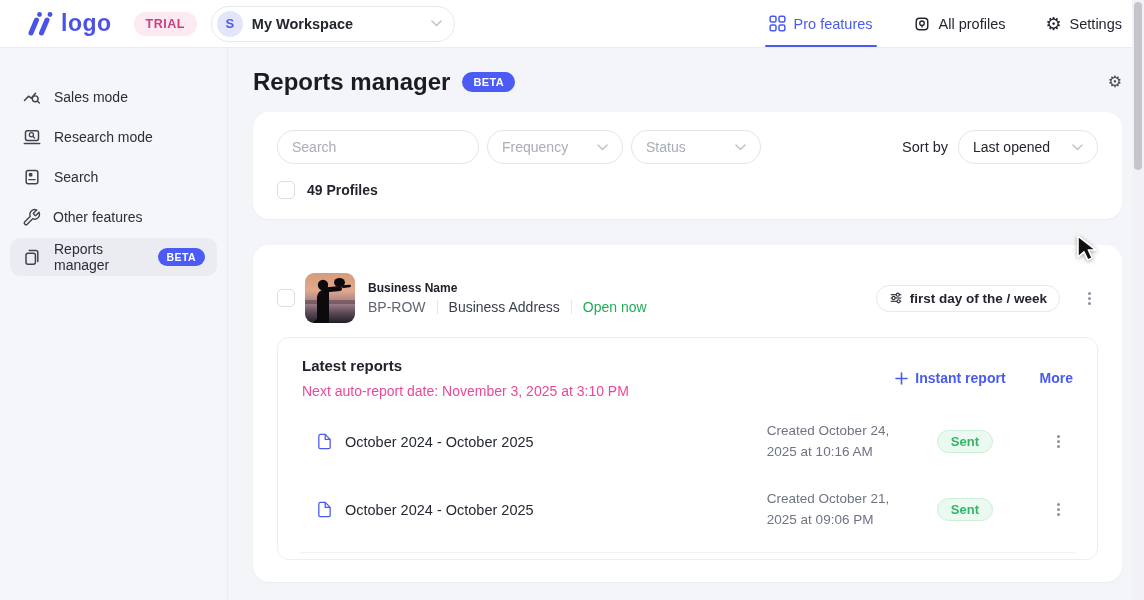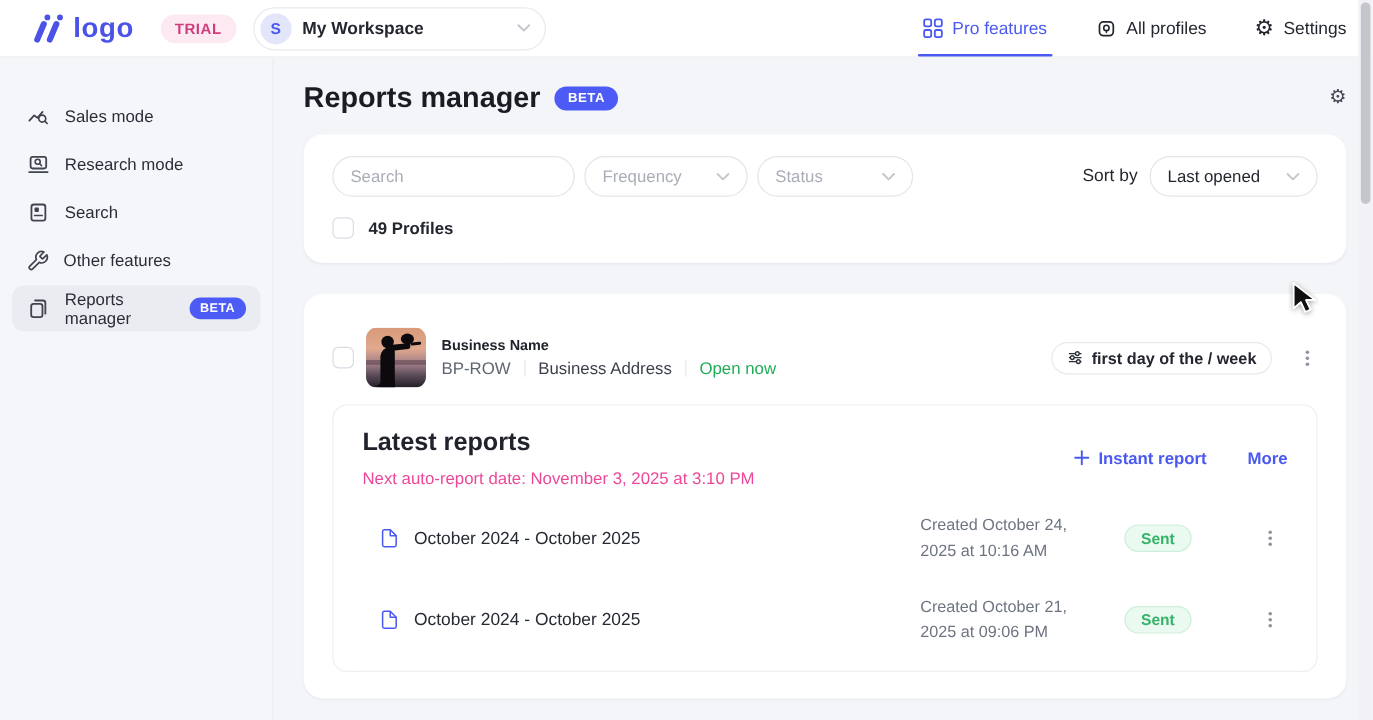--- a/index.html
+++ b/index.html
@@ -71,21 +71,21 @@
   .meta-sep { width:1px; height:14px; background:#e4e6eb; }
   .biz-right { margin-left:auto; display:flex; align-items:center; gap:20px; }
   .freq-pill { height:27px; border:1px solid #e7e9ee; border-radius:14px; display:flex; align-items:center; gap:7px; padding:0 12px; font-size:13.5px; font-weight:700; color:#23262e; background:#fff; }
   .kebab { width:18px; height:18px; display:flex; align-items:center; justify-content:center; }
   .kebab i { width:3px; height:3px; border-radius:50%; background:#8d93a0; box-shadow:0 -5px 0 #8d93a0, 0 5px 0 #8d93a0; display:block; }
 
   
   .inner-card { margin-top:14px; border:1px solid #edeef2; border-radius:12px; height:223px; padding:19px 24px 0; }
   .inner-head { display:flex; align-items:center; }
   .latest-block { display:flex; flex-direction:column; gap:9px; }
-  .latest-title { font-size:21px; font-weight:700; color:#20232b; }
+  .latest-title { font-size:15px; font-weight:700; color:#20232b; }
   .next-report { font-size:14px; color:#ec4899; }
   .inner-links { margin-left:auto; display:flex; align-items:center; gap:34px; }
   .link { font-size:14px; font-weight:600; color:#4a5af0; display:flex; align-items:center; gap:7px; }
 
   .report-row { display:flex; align-items:center; margin-top:22px; }
   .report-row + .report-row { margin-top:26px; }
   .report-row svg { margin-left:14px; margin-right:12px; flex-shrink:0; }
   .report-title { font-size:14.5px; color:#262a33; flex:1; }
   .created { width:158px; font-size:13.5px; color:#6e7480; line-height:1.55; }
   .sent-badge { margin-left:12px; background:#eafaf0; border:1px solid #cdeedb; color:#37b369; font-size:13px; font-weight:600; padding:3px 13px; border-radius:13px; }

